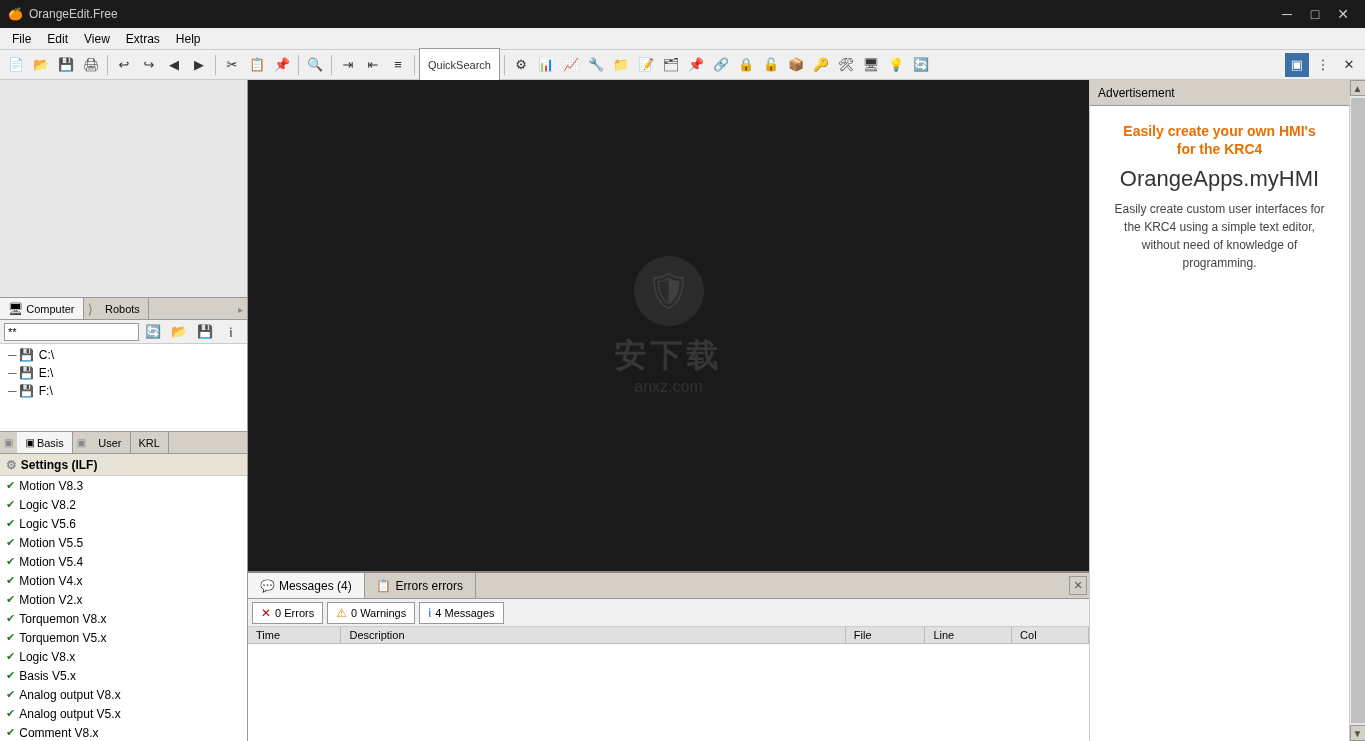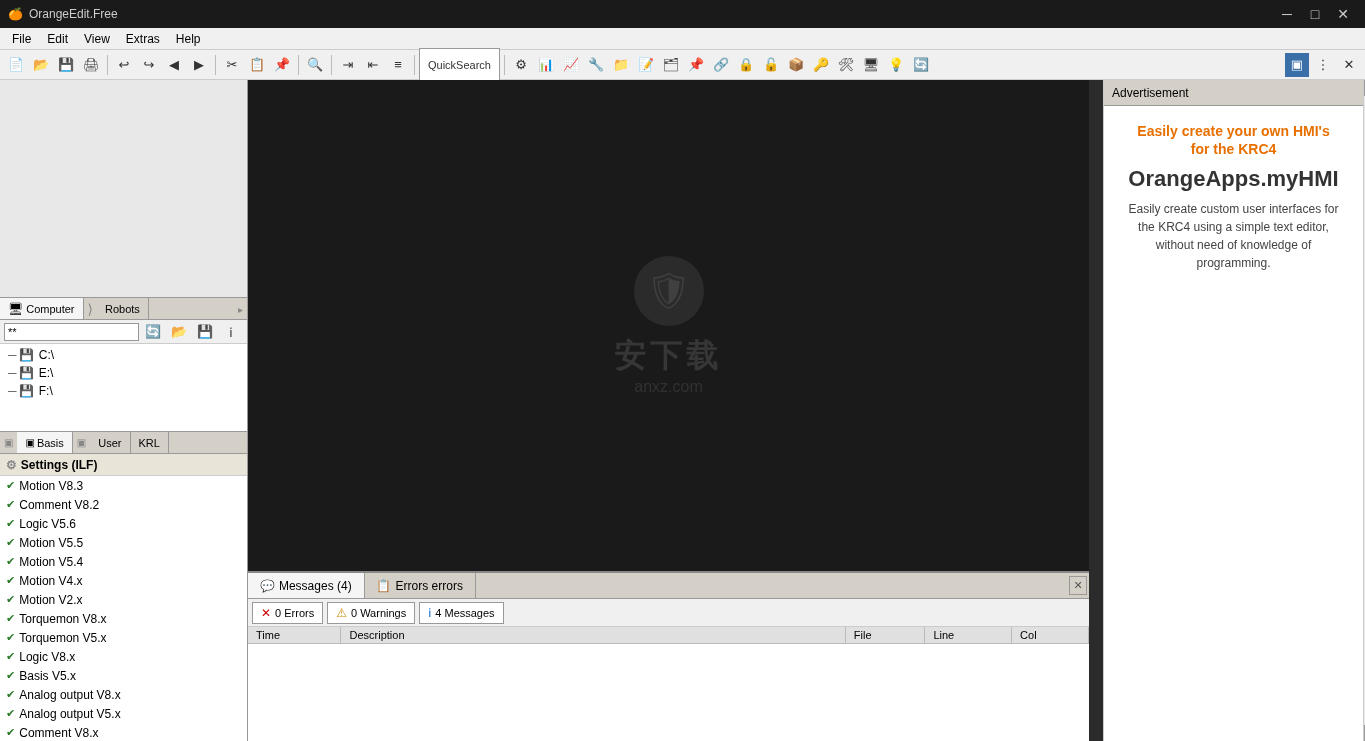--- a/index.html
+++ b/index.html
@@ -164,21 +164,21 @@
     #ad-panel {
       width: 260px; min-width: 260px; background: #fff; border-left: 1px solid #ccc;
       display: flex; flex-direction: column;
     }
     #ad-header {
       height: 26px; background: #d4d0c8; display: flex; align-items: center;
       padding: 0 8px; font-size: 12px; justify-content: space-between; border-bottom: 1px solid #999;
     }
     #ad-content { flex: 1; padding: 16px 24px; display: flex; flex-direction: column; align-items: center; }
     .ad-title { font-size: 14px; font-weight: bold; color: #e87000; text-align: center; line-height: 1.3; margin-bottom: 8px; }
-    .ad-brand { font-size: 22px; font-weight: bold; color: #333; text-align: center; margin-bottom: 8px; }
+    .ad-brand { font-size: 22px; font-weight: normal; color: #333; text-align: center; margin-bottom: 8px; }
     .ad-desc { font-size: 12px; color: #444; text-align: center; line-height: 1.5; }
 
     
     ::-webkit-scrollbar { width: 12px; }
     ::-webkit-scrollbar-track { background: #e0e0e0; }
     ::-webkit-scrollbar-thumb { background: #aaa; border: 1px solid #999; }
 
     
     #ad-scrollbar {
       width: 16px; background: #e8e8e8; border-left: 1px solid #ccc;
@@ -345,21 +345,21 @@
         <span>Settings (ILF)</span>
       </div>
 
       <div id="ilf-list">
         <div class="ilf-item">
           <span class="ilf-check">✔</span>
           <span>Motion V8.3</span>
         </div>
         <div class="ilf-item">
           <span class="ilf-check">✔</span>
-          <span>Comment V8.2</span>
+          <span>Logic V8.2</span>
         </div>
         <div class="ilf-item">
           <span class="ilf-check">✔</span>
           <span>Logic V5.6</span>
         </div>
         <div class="ilf-item">
           <span class="ilf-check">✔</span>
           <span>Motion V5.5</span>
         </div>
         <div class="ilf-item">
@@ -466,21 +466,21 @@
           </thead>
           <tbody id="msg-tbody">
           </tbody>
         </table>
       </div>
 
     </div>
   </div>
 
   <div class="bottom-right-wrapper" style="display:flex;flex-direction:row;width:276px;min-width:276px;">
-    <div id="ad-panel" style="flex:1;margin-left:14px;">
+    <div id="ad-panel" style="flex:1;">
       <div id="ad-header">
         <span>Advertisement</span>
       </div>
       <div id="ad-content">
         <div class="ad-title">Easily create your own HMI's for the KRC4</div>
         <div class="ad-brand">OrangeApps.myHMI</div>
         <div class="ad-desc">Easily create custom user interfaces for the KRC4 using a simple text editor, without need of knowledge of programming.</div>
       </div>
     </div>
 

